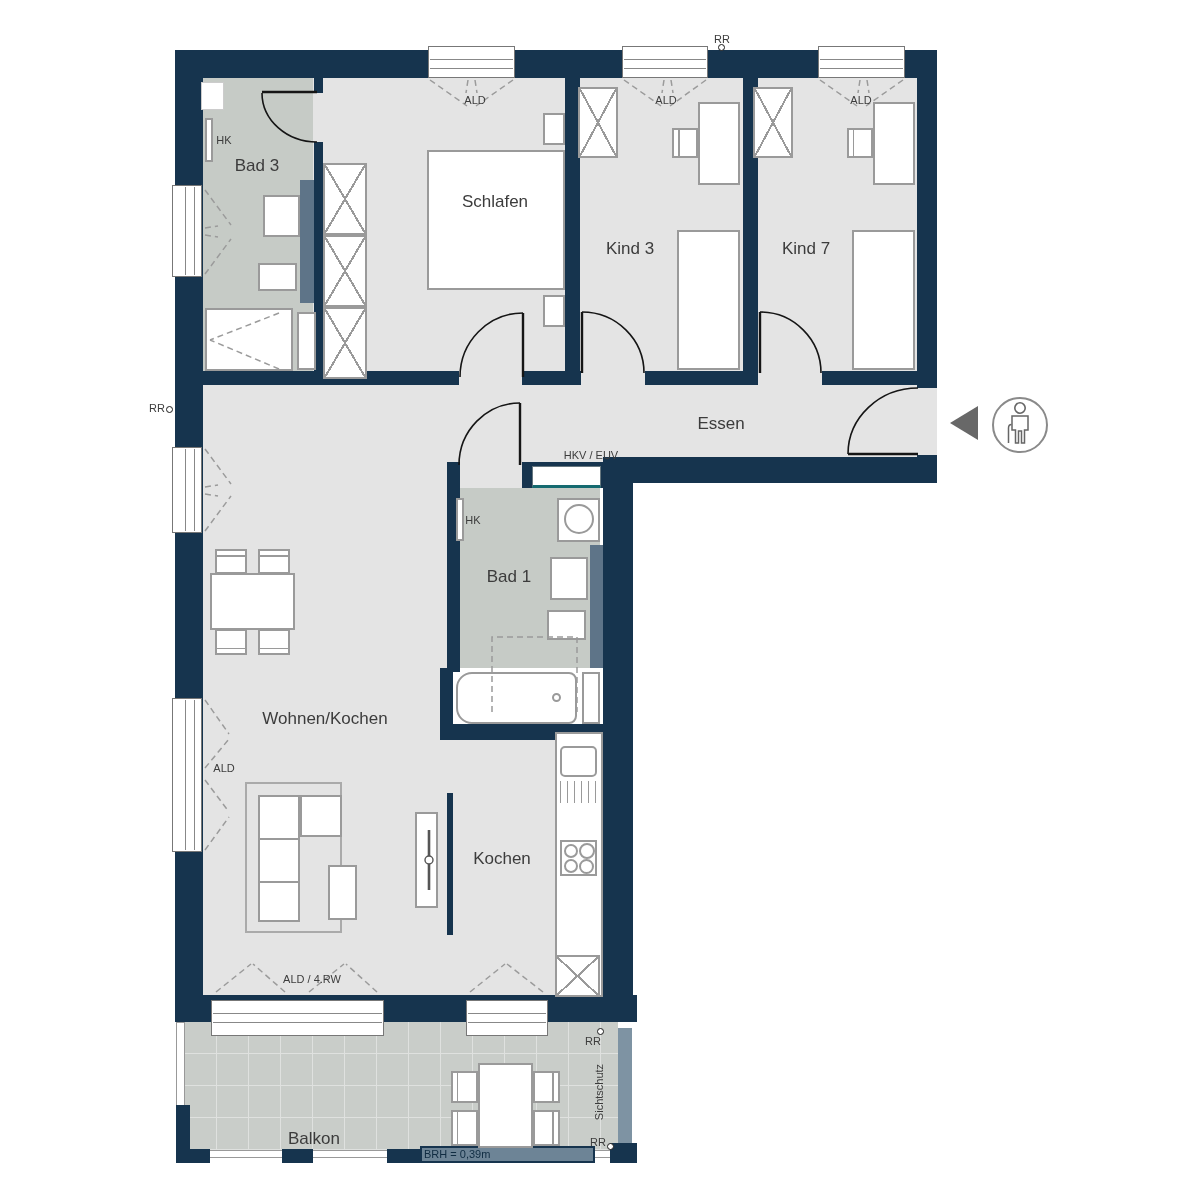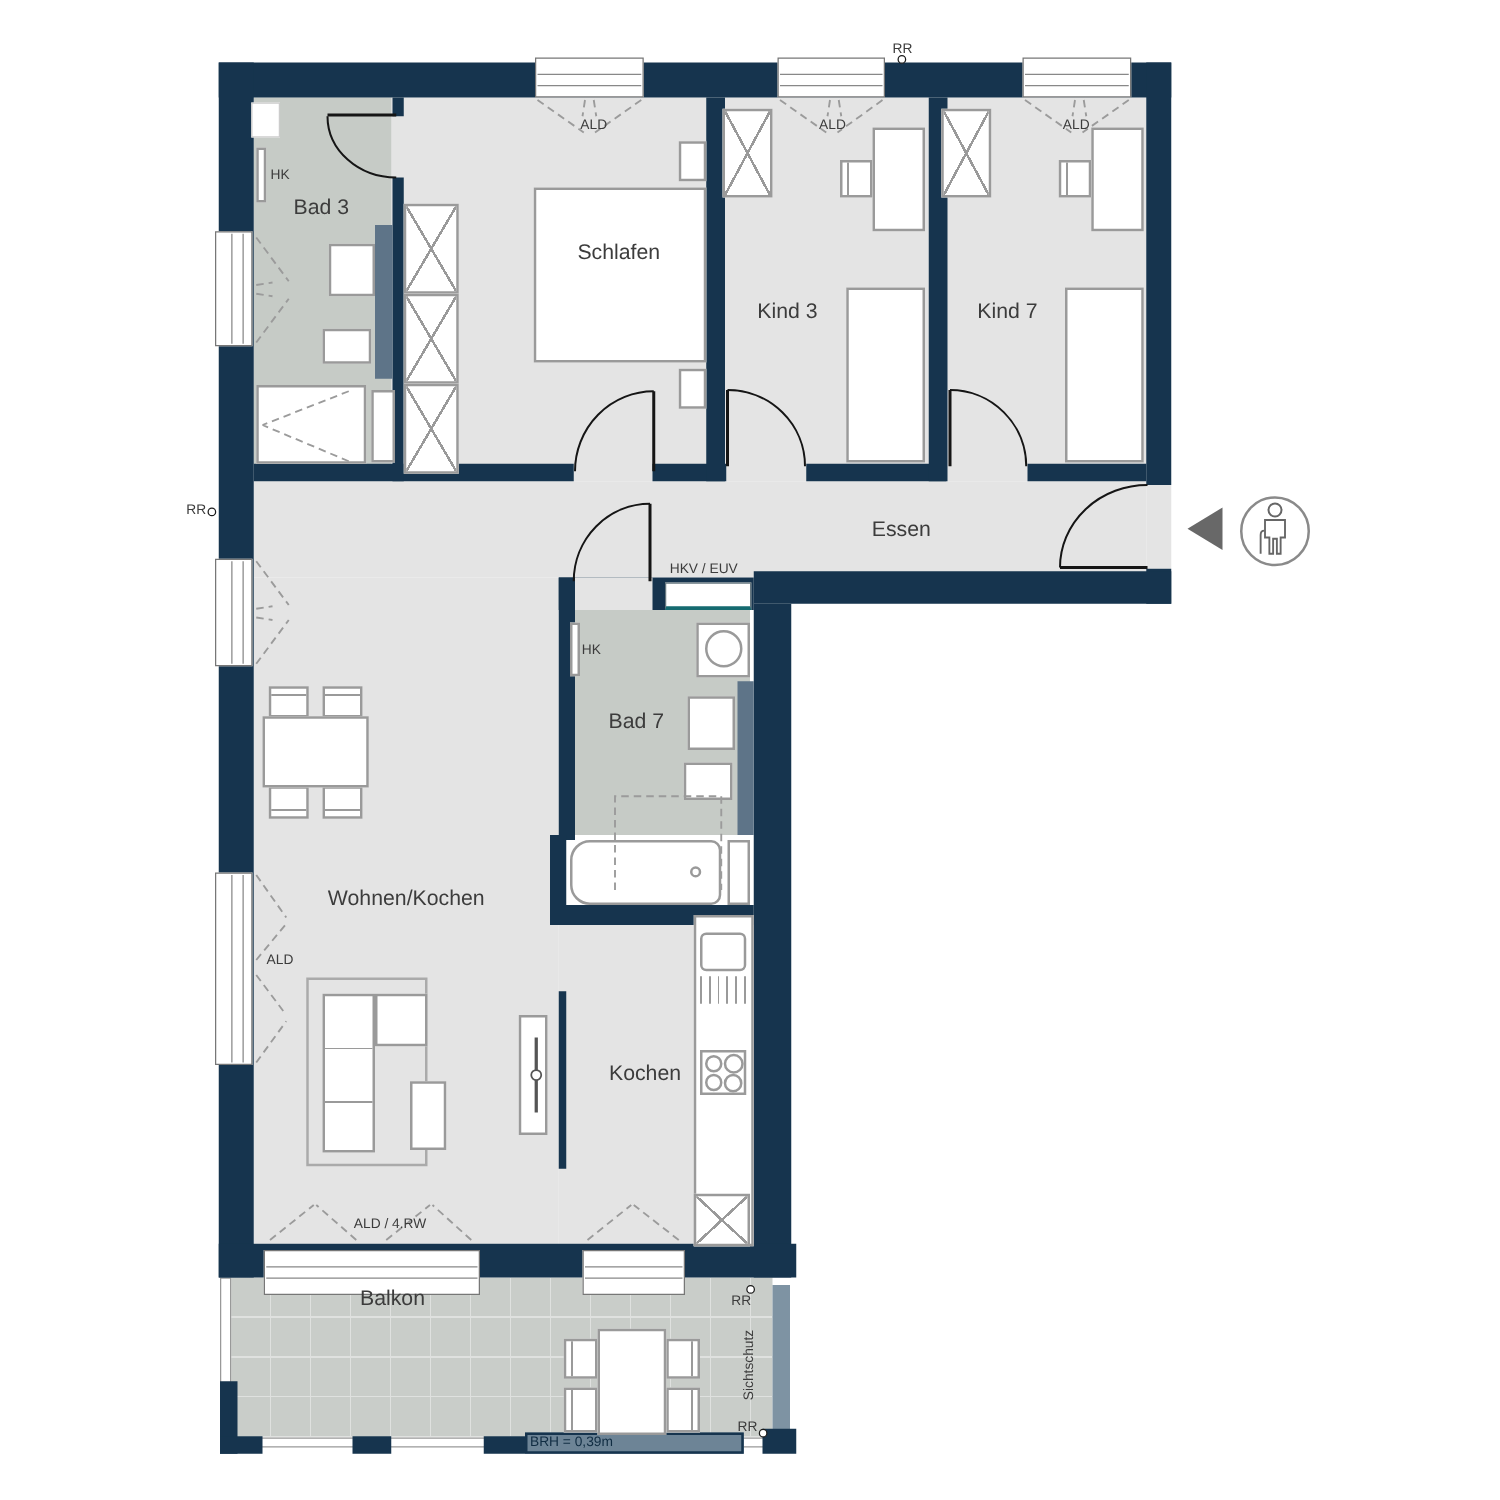--- a/index.html
+++ b/index.html
@@ -215,33 +215,33 @@
       <path d="M1012,416 H1028 V430 H1024.5 V443 H1021.5 V431 H1018.5 V443 H1015.5 V430 H1012 Z" stroke="#666" stroke-width="1.5" fill="none"></path>
       <path d="M1008.5,443 V428 Q1008.5,424.5 1011.5,424.5" stroke="#666" stroke-width="1.5" fill="none"></path>
     </g>
   </svg>
 
   <div class="lbl" style="left:257px;top:166px">Bad 3</div>
   <div class="lbl" style="left:495px;top:202px">Schlafen</div>
   <div class="lbl" style="left:630px;top:249px">Kind 3</div>
   <div class="lbl" style="left:806px;top:249px">Kind 7</div>
   <div class="lbl" style="left:721px;top:424px">Essen</div>
-  <div class="lbl" style="left:509px;top:577px">Bad 7</div>
+  <div class="lbl" style="left:509px;top:577px">Bad 1</div>
   <div class="lbl" style="left:325px;top:719px">Wohnen/Kochen</div>
-  <div class="lbl" style="left:516px;top:859px">Kochen</div>
-  <div class="lbl" style="left:314px;top:1039px">Balkon</div>
+  <div class="lbl" style="left:502px;top:859px">Kochen</div>
+  <div class="lbl" style="left:314px;top:1139px">Balkon</div>
 
   <div class="sm" style="left:475px;top:100px">ALD</div>
   <div class="sm" style="left:666px;top:100px">ALD</div>
   <div class="sm" style="left:861px;top:100px">ALD</div>
   <div class="sm" style="left:224px;top:768px">ALD</div>
   <div class="sm" style="left:312px;top:979px">ALD / 4.RW</div>
   <div class="sm" style="left:224px;top:140px">HK</div>
   <div class="sm" style="left:473px;top:520px">HK</div>
-  <div class="sm" style="left:563px;top:455px">HKV / EUV</div>
+  <div class="sm" style="left:591px;top:455px">HKV / EUV</div>
 
   <div class="sm" style="left:722px;top:39px">RR</div>
   <div class="dot" style="left:718px;top:44px"></div>
   <div class="sm" style="left:157px;top:408px">RR</div>
   <div class="dot" style="left:166px;top:406px"></div>
   <div class="sm" style="left:593px;top:1041px">RR</div>
   <div class="dot" style="left:597px;top:1028px"></div>
   <div class="sm" style="left:598px;top:1142px">RR</div>
   <div class="dot" style="left:607px;top:1143px"></div>
 

